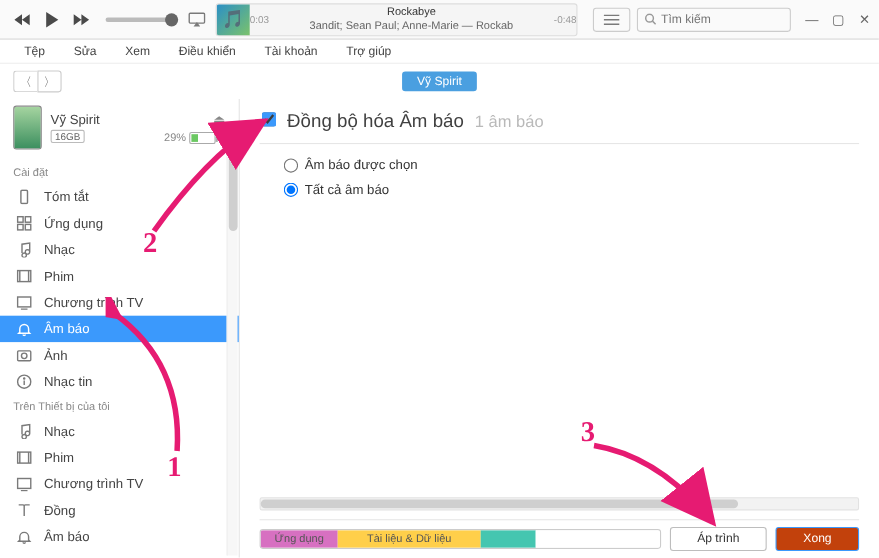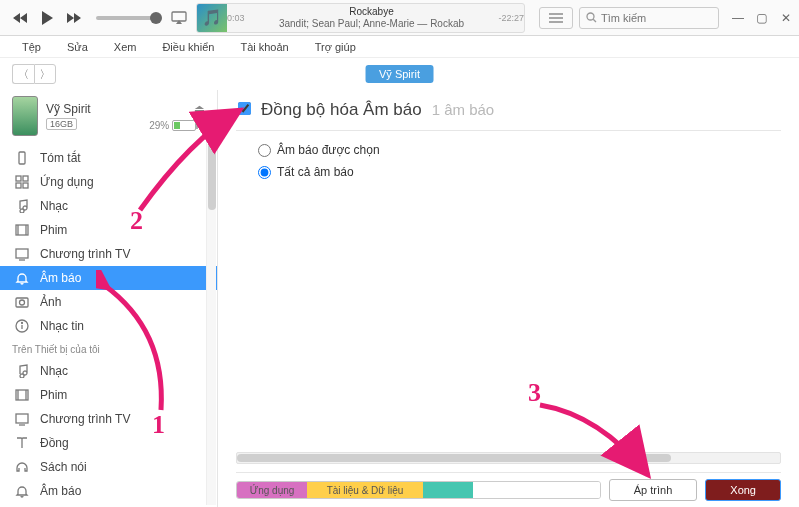--- a/index.html
+++ b/index.html
@@ -73,25 +73,25 @@
 
 
 .bottom { position: absolute; left: 18px; right: 18px; bottom: 6px; }
 .h-scroll { height: 12px; background:#f2f2f2; border:1px solid #e2e2e2; border-radius:2px; margin-bottom: 8px; position:relative; }
 .h-scroll-thumb { position:absolute; left:0; top:1px; bottom:1px; width:80%; background:#cfcfcf; border-radius:4px; }
 .b-hr { height:1px; background:#e6e6e6; margin-bottom:6px; }
 .bottom-row { display:flex; align-items:center; gap:8px; }
 .usage-bar { flex:1; height:18px; border:1px solid #ccc; border-radius:3px; display:flex; overflow:hidden; font-size:10px; }
 .seg { height:100%; display:flex; align-items:center; justify-content:center; color:#555; white-space:nowrap; }
 .seg.app { background:#d770c1; width:70px; }
-.seg.data { background:#ffcf4a; width:116px; }
+.seg.data { background:#ffcf4a; width:130px; }
 .seg.teal { background:#45c6b0; width:50px; }
 .seg.free { background:#fff; flex:1; }
 .btn { height: 22px; padding: 0 24px; border: 1px solid #bdbdbd; border-radius: 3px; background: #fff; font-size: 11px; display:flex; align-items:center; }
-.btn.primary { background:#7f1d1d; color:#fff; border-color:#3b99fc; }
+.btn.primary { background:#c2410c; color:#fff; border-color:#3b99fc; }
 
 
 .ann-num { position:absolute; font-family: "Comic Sans MS","Segoe Script",cursive; font-size:26px; color:#e61b72; font-weight:bold; pointer-events:none; z-index:50; }
 .arrow { position:absolute; pointer-events:none; z-index:49; }
 </style>
 </head>
 <body>
 
 <div class="player-bar">
   <div class="player-btns">
@@ -118,21 +118,21 @@
         <path d="M5 13 L8 9 L11 13 Z" fill="#7a7a7a" stroke="none"></path>
       </svg>
     </span>
   <div class="now-playing">
     <div class="np-art">🎵</div>
     <span class="np-time">0:03</span>
     <div class="np-text">
       <span class="np-title">Rockabye</span>
       <span>3andit; Sean Paul; Anne-Marie — Rockab</span>
     </div>
-    <span class="np-time">-22:27</span>
+    <span class="np-time">-0:48</span>
   </div>
   <div class="list-view">
       <svg width="16" height="12" viewBox="0 0 16 12" stroke="#7a7a7a" stroke-width="1.3">
         <line x1="1" y1="2" x2="15" y2="2"></line>
         <line x1="1" y1="6" x2="15" y2="6"></line>
         <line x1="1" y1="10" x2="15" y2="10"></line>
       </svg>
     </div>
   <div class="search-box">
     <svg width="11" height="11" viewBox="0 0 11 11" fill="none" stroke="#999" stroke-width="1.3">
@@ -182,20 +182,21 @@
         <div class="battery">
           <span>29%</span>
           <span class="batt-icon">
               <span class="batt-fill"></span>
             </span>
           <span style="color:#6bc862;">+</span>
         </div>
       </div>
     </div>
 
+    <div class="sb-section-h">Cài đặt</div>
     <div class="sb-item">
         <span class="sb-icon">
           <svg width="14" height="14" viewBox="0 0 14 14" fill="none" stroke-width="1.3">
             <rect x="4" y="1" width="6" height="12" rx="1"></rect>
           </svg>
         </span>
         <span>Tóm tắt</span>
       </div>
     <div class="sb-item">
         <span class="sb-icon">
@@ -291,28 +292,20 @@
         </span>
         <span>Chương trình TV</span>
       </div>
     <div class="sb-item">
         <span class="sb-icon">
           <svg width="14" height="14" viewBox="0 0 14 14" fill="none" stroke-width="1.3">
             <path d="M2 2 H6 a1 1 0 0 1 1 1 V12 M12 2 H8 a1 1 0 0 0-1 1 V12"></path>
           </svg>
         </span>
         <span>Đồng</span>
-      </div>
-    <div class="sb-item">
-        <span class="sb-icon">
-          <svg width="14" height="14" viewBox="0 0 14 14" fill="none" stroke-width="1.3">
-            <path d="M2 8 a5 5 0 0 1 10 0 M2 8 v3 h2 v-3 M12 8 v3 h-2 v-3"></path>
-          </svg>
-        </span>
-        <span>Sách nói</span>
       </div>
     <div class="sb-item">
         <span class="sb-icon">
           <svg width="14" height="14" viewBox="0 0 14 14" fill="none" stroke-width="1.3">
             <path d="M3 10 V7 a4 4 0 0 1 8 0 V10 L12 11 H2 Z M6 12 a1 1 0 0 0 2 0"></path>
           </svg>
         </span>
         <span>Âm báo</span>
       </div>
   </div>

